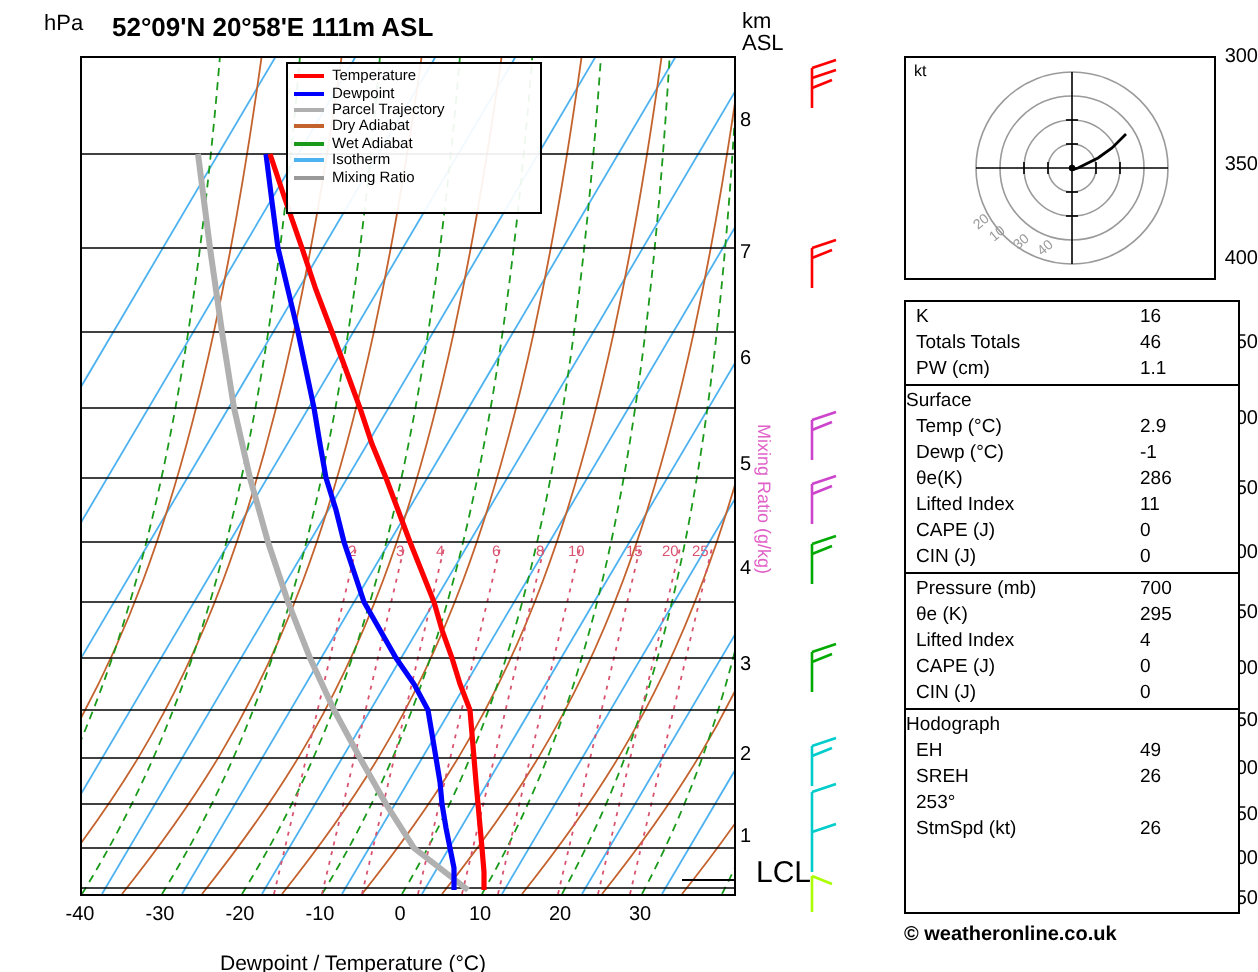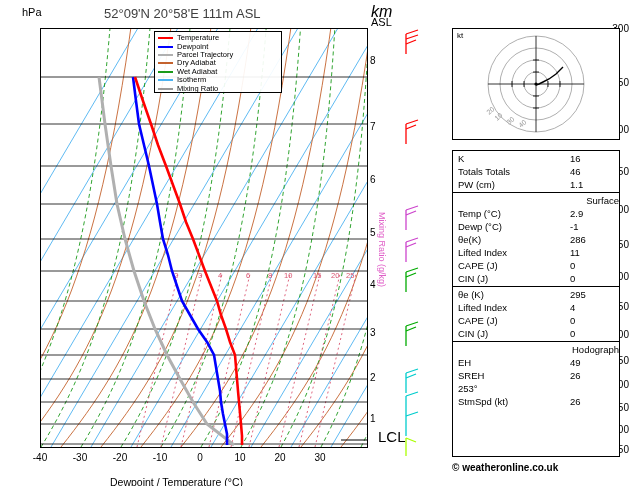--- a/index.html
+++ b/index.html
@@ -17,27 +17,26 @@
   }
   .abs { position: absolute; }
 
   
   #hpa-label {
     left: 22px; top: 6px;
     font-size: 11px; color: #000;
   }
   #station-title {
     left: 56px; top: 6px;
-    font-size: 13px; font-weight: normal; color: #404040;
+    font-size: 13px; font-weight: bold; color: #000000;
     white-space: nowrap;
-    margin-left: 48px;
   }
   #km-label {
     left: 371px; top: 6px;
-    font-size: 16px; color: #000; line-height: 11px; font-style: italic;
+    font-size: 11px; color: #000; line-height: 11px;
   }
   #asl-label {
     left: 371px; top: 17px;
     font-size: 11px; color: #000; line-height: 11px;
   }
   #date-title {
     left: 447px; top: 6px;
     font-size: 13px; font-weight: bold; color: #000;
     white-space: nowrap;
   }
@@ -47,22 +46,22 @@
     left: 40px; top: 28px;
     width: 328px; height: 420px;
     border: 1px solid #000;
     overflow: hidden;
     background: #fff;
   }
   #plot-svg { display: block; }
 
   
   #legend {
-    left: 154px; top: 31px;
-    width: 128px; height: 62px;
+    left: 143px; top: 31px;
+    width: 128px; height: 76px;
     background: rgba(255,255,255,0.92);
     border: 1px solid #000;
     padding: 2px 3px;
   }
   .leg-row { display: flex; align-items: center; height: 8.4px; }
   .leg-swatch { width: 15px; height: 0; border-top-width: 2px; border-top-style: solid; margin-right: 4px; }
   .leg-text { font-size: 7.5px; color: #000; line-height: 8px; }
 
   
   .ylab {
@@ -86,21 +85,21 @@
     white-space: nowrap;
   }
   #lcl-label {
     left: 378px; top: 428px;
     font-size: 15px; color: #000;
   }
 
   
   #hodo-frame {
     left: 452px; top: 28px;
-    width: 168px; height: 112px;
+    width: 156px; height: 112px;
     border: 1px solid #000;
     background: #fff;
     overflow: hidden;
   }
   #hodo-kt {
     left: 4px; top: 2px;
     font-size: 8px; color: #000;
   }
 
   
@@ -110,21 +109,21 @@
     border: 1px solid #000;
     background: #fff;
     font-size: 9.5px;
     color: #000;
   }
   .tsec { border-bottom: 1px solid #000; padding: 1px 0; }
   .tsec:last-child { border-bottom: none; }
   .trow { display: flex; height: 13px; line-height: 13px; padding: 0 5px; }
   .tkey { flex: 1 1 auto; white-space: nowrap; }
   .tval { flex: 0 0 44px; text-align: left; white-space: nowrap; }
-  .thead { text-align: right; height: 13px; line-height: 13px; }
+  .thead { text-align: left; height: 13px; line-height: 13px; }
 
   #credit {
     left: 452px; top: 462px;
     font-size: 10px; color: #000; font-weight: bold;
   }
 </style>
 </head>
 <body>
 
 <div id="root">
@@ -428,20 +427,24 @@
         <span class="tval">0</span>
       </div>
       <div class="trow">
         <span class="tkey">CIN (J)</span>
         <span class="tval">0</span>
       </div>
     </div>
 
     <div class="tsec">
       <div class="trow">
+        <span class="tkey">Pressure (mb)</span>
+        <span class="tval">700</span>
+      </div>
+      <div class="trow">
         <span class="tkey">θe (K)</span>
         <span class="tval">295</span>
       </div>
       <div class="trow">
         <span class="tkey">Lifted Index</span>
         <span class="tval">4</span>
       </div>
       <div class="trow">
         <span class="tkey">CAPE (J)</span>
         <span class="tval">0</span>

